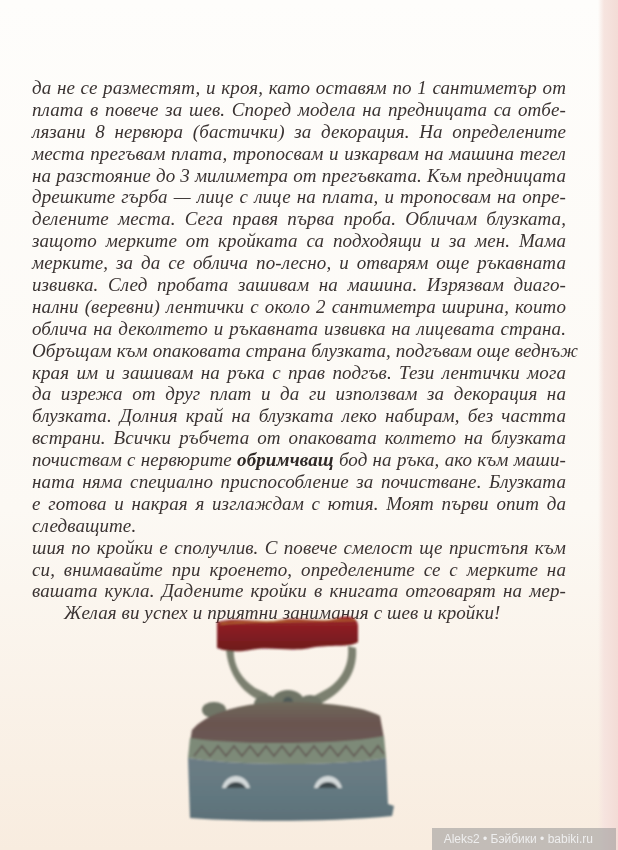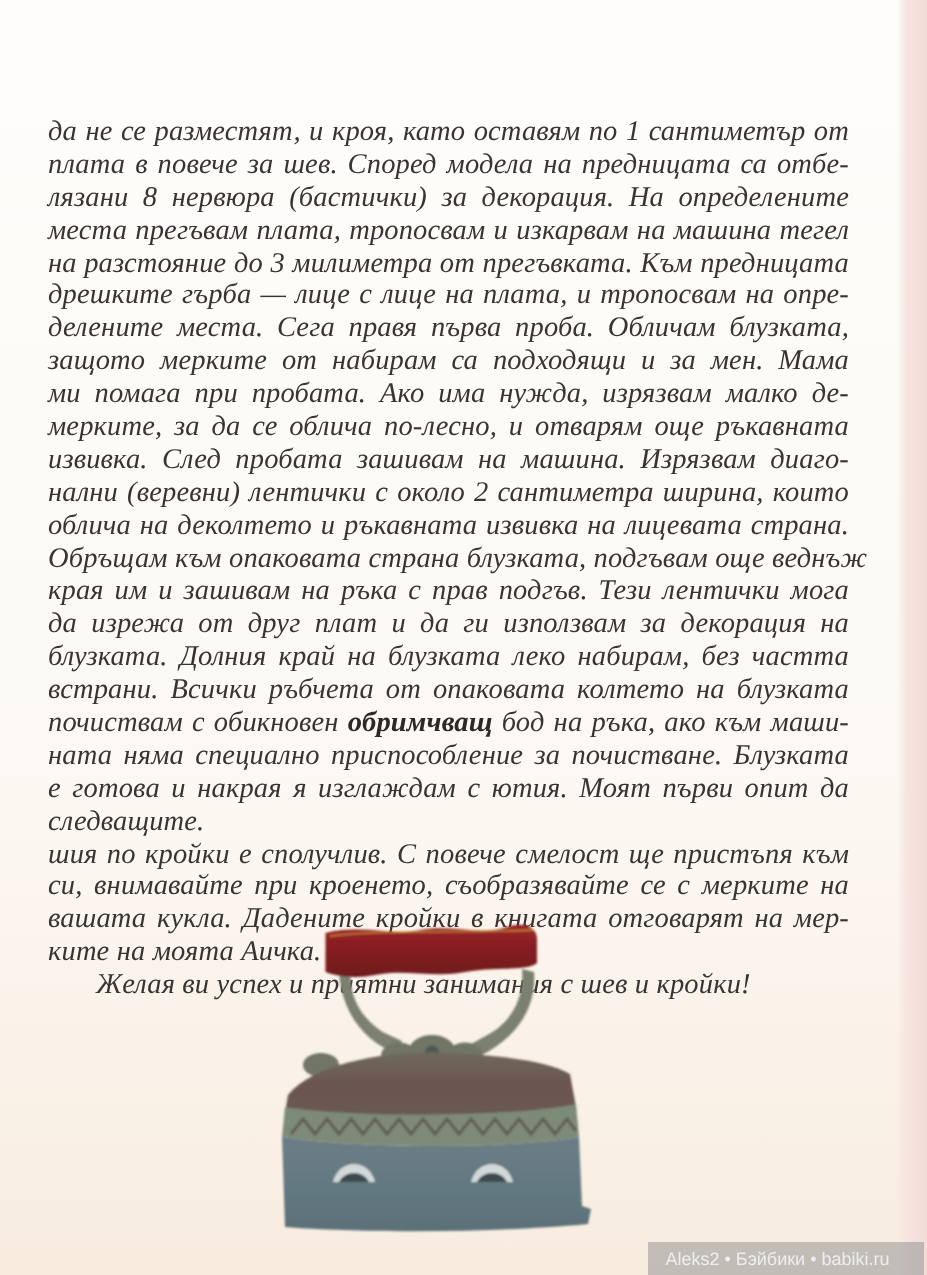--- a/index.html
+++ b/index.html
@@ -80,42 +80,40 @@
   <div class="text-block">
 
     <div>
       <span class="line">да не се разместят, и кроя, като оставям по 1 сантиметър от</span>
       <span class="line">плата в повече за шев. Според модела на предницата са отбе-</span>
       <span class="line">лязани 8 нервюра (бастички) за декорация. На определените</span>
       <span class="line">места прегъвам плата, тропосвам и изкарвам на машина тегел</span>
       <span class="line">на разстояние до 3 милиметра от прегъвката. Към предницата</span>
       <span class="line">дрешките гърба — лице с лице на плата, и тропосвам на опре-</span>
       <span class="line">делените места. Сега правя първа проба. Обличам блузката,</span>
-      <span class="line">защото мерките от набирам са подходящи и за мен. Мама</span>
-      <span class="line">ми помага при пробата. Ако има нужда, изрязвам малко де-</span>
+      <span class="line">защото мерките от кройката са подходящи и за мен. Мама</span>
       <span class="line">мерките, за да се облича по-лесно, и отварям още ръкавната</span>
       <span class="line">извивка. След пробата зашивам на машина. Изрязвам диаго-</span>
       <span class="line">нални (веревни) лентички с около 2 сантиметра ширина, които</span>
       <span class="line">облича на деколтето и ръкавната извивка на лицевата страна.</span>
       <span class="line">Обръщам към опаковата страна блузката, подгъвам още веднъж</span>
       <span class="line">края им и зашивам на ръка с прав подгъв. Тези лентички мога</span>
       <span class="line">да изрежа от друг плат и да ги използвам за декорация на</span>
       <span class="line">блузката. Долния край на блузката леко набирам, без частта</span>
       <span class="line">встрани. Всички ръбчета от опаковата колтето на блузката</span>
-      <span class="line"><span>почиствам с обикновен </span><span class="bold">обримчващ</span><span> бод на ръка, ако към маши-</span></span>
+      <span class="line"><span>почиствам с нервюрите </span><span class="bold">обримчващ</span><span> бод на ръка, ако към маши-</span></span>
       <span class="line">ната няма специално приспособление за почистване. Блузката</span>
       <span class="line">е готова и накрая я изглаждам с ютия. Моят първи опит да</span>
       <span class="line last">следващите.</span>
       <span class="line">шия по кройки е сполучлив. С повече смелост ще пристъпя към</span>
     </div>
 
     <div>
-      <span class="line">си, внимавайте при кроенето, съобразявайте се с мерките на</span>
+      <span class="line">си, внимавайте при кроенето, определените се с мерките на</span>
       <span class="line">вашата кукла. Дадените кройки в книгата отговарят на мер-</span>
-      <span class="line last">ките на моята Аичка.</span>
     </div>
 
     <div>
       <span class="line indent last">Желая ви успех и приятни занимания с шев и кройки!</span>
     </div>
   </div>
 
   <svg class="illustration" viewBox="0 0 240 220" xmlns="http://www.w3.org/2000/svg">
     <defs>
       <linearGradient id="topGrad" x1="0" y1="0" x2="0" y2="1">

